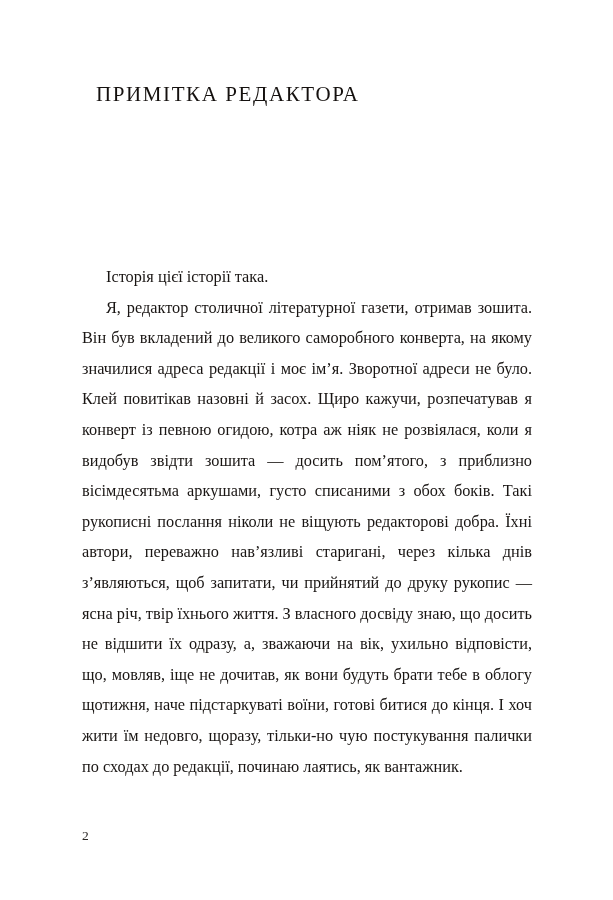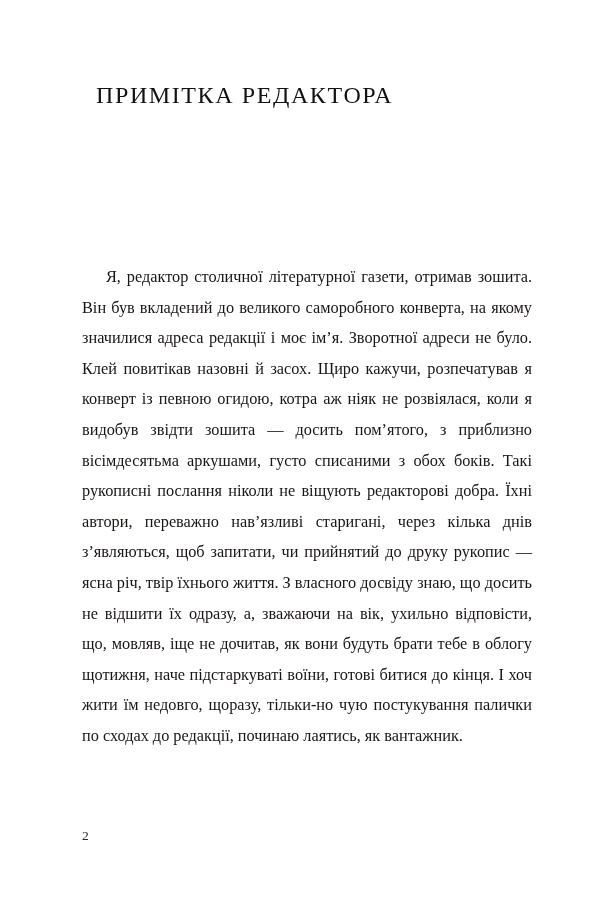--- a/index.html
+++ b/index.html
@@ -17,21 +17,21 @@
   .page {
     position: relative;
     width: 613px;
     height: 900px;
     box-sizing: border-box;
   }
   .chapter-title {
     position: absolute;
     left: 96px;
     top: 82px;
-    font-size: 24px;
+    font-size: 21px;
     letter-spacing: 1.6px;
     font-variant: small-caps;
     text-transform: uppercase;
     color: #15110f;
     white-space: nowrap;
   }
   .body-text {
     position: absolute;
     left: 82px;
     top: 262px;
@@ -57,18 +57,19 @@
   }
 </style>
 </head>
 <body>
 
 <div class="page">
 
   <div class="chapter-title">ПРИМІТКА РЕДАКТОРА</div>
 
   <div class="body-text">
+    <p>Історія цієї історії така.</p>
     <p>Я, редактор столичної літературної газети, отримав зошита. Він був вкладений до великого саморобного конверта, на якому значилися адреса редакції і моє ім’я. Зворотної адреси не було. Клей повитікав назовні й засох. Щиро кажучи, розпечатував я конверт із певною огидою, котра аж ніяк не розвіялася, коли я видобув звідти зошита — досить пом’ятого, з приблизно вісімдесятьма аркушами, густо списаними з обох боків. Такі рукописні послання ніколи не віщують редакторові добра. Їхні автори, переважно нав’язливі старигані, через кілька днів з’являються, щоб запитати, чи прийнятий до друку рукопис — ясна річ, твір їхнього життя. З власного досвіду знаю, що досить не відшити їх одразу, а, зважаючи на вік, ухильно відповісти, що, мовляв, іще не дочитав, як вони будуть брати тебе в облогу щотижня, наче підстаркуваті воїни, готові битися до кінця. І хоч жити їм недовго, щоразу, тільки-но чую постукування палички по сходах до редакції, починаю лаятись, як вантажник.</p>
   </div>
 
   <div class="folio">2</div>
 
 </div>
 
 </body></html>

